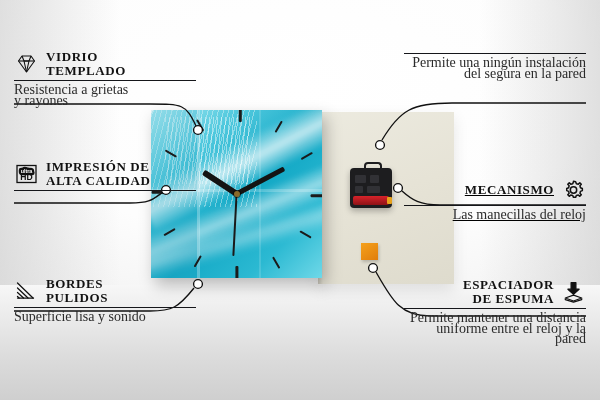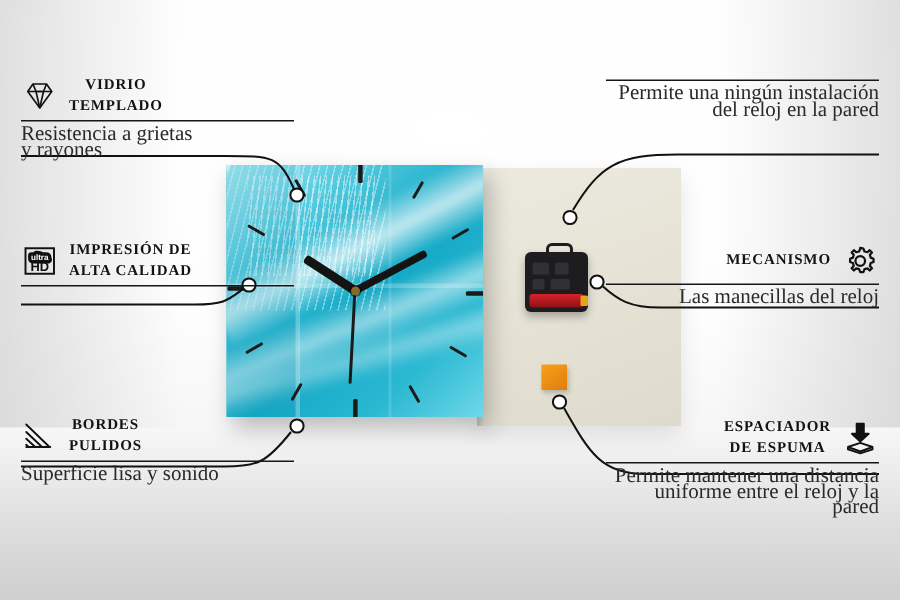--- a/index.html
+++ b/index.html
@@ -87,31 +87,31 @@
   .mech .slot{position:absolute;background:#313135;border-radius:1px;}
   .batt{position:absolute;left:353px;top:196px;width:36px;height:9px;
     background:linear-gradient(180deg,#d8232a,#8d1216);border-radius:2px;}
   .batt .plus{position:absolute;right:-3px;top:1px;width:5px;height:7px;background:#e8a21c;border-radius:1px;}
   .foam{position:absolute;left:361px;top:243px;width:17px;height:17px;
     background:linear-gradient(145deg,#f5a11b,#e07d0c);box-shadow:1px 2px 3px rgba(0,0,0,.2);}
 
   
   .feat{position:absolute;width:182px;}
   .feat .head{display:flex;align-items:center;gap:7px;}
-  .feat .ttl{font-weight:bold;font-size:10px;letter-spacing:.6px;color:#121212;
-    line-height:13.5px;text-transform:uppercase;text-align:center;}
+  .feat .ttl{font-weight:bold;font-size:13px;letter-spacing:.6px;color:#121212;
+    line-height:13.5px;text-transform:uppercase;}
   .feat .rule{height:1.3px;background:#15161a;margin:3px 0 4px;}
   .feat .desc{font-size:14px;line-height:10.6px;color:#2a2a2a;}
   .feat.left{left:14px;text-align:left;}
   .feat.right{right:14px;text-align:right;}
   .feat.right .head{flex-direction:row-reverse;}
   .ico{width:25px;height:24px;flex:0 0 25px;display:block;}
 
   .f1{top:50px;} .f2{top:160px;} .f3{top:277px;}
-  .r1{top:50px;} .r2{top:162px;} .r3{top:278px;}
+  .r1{top:50px;} .r2{top:178px;text-decoration:underline;} .r3{top:278px;}
 
   
   #wires{position:absolute;inset:0;pointer-events:none;}
   #wires path{fill:none;stroke:#111;stroke-width:1.35;}
   #wires circle{fill:#fff;stroke:#111;stroke-width:1.35;}
 </style>
 </head>
 <body>
 
 <div id="stage">
@@ -248,21 +248,21 @@
     <div class="rule"></div>
     <div class="desc">
       <div>Superficie lisa y sonido</div>
     </div>
   </div>
 
   <div class="feat right r1">
     <div class="rule"></div>
     <div class="desc">
       <div>Permite una ningún instalación</div>
-      <div>del reloj en la pared</div>
+      <div>del segura en la pared</div>
     </div>
   </div>
 
   <div class="feat right r2">
     <div class="head">
       <svg class="ico" viewBox="0 0 24 24">
         <g fill="none" stroke="#111" stroke-width="1.5" stroke-linejoin="round">
           <path d="M12 3.2 l2.1 .55 .75 1.9 1.95 .5 1.5-1.35 1.5 1.5-1.35 1.5 .5 1.95 1.9 .75 0 2.12
                    -1.9 .75 -.5 1.95 1.35 1.5 -1.5 1.5 -1.5-1.35 -1.95 .5 -.75 1.9 -2.12 0 -.75-1.9
                    -1.95-.5 -1.5 1.35 -1.5-1.5 1.35-1.5 -.5-1.95 -1.9-.75 0-2.12 1.9-.75 .5-1.95

